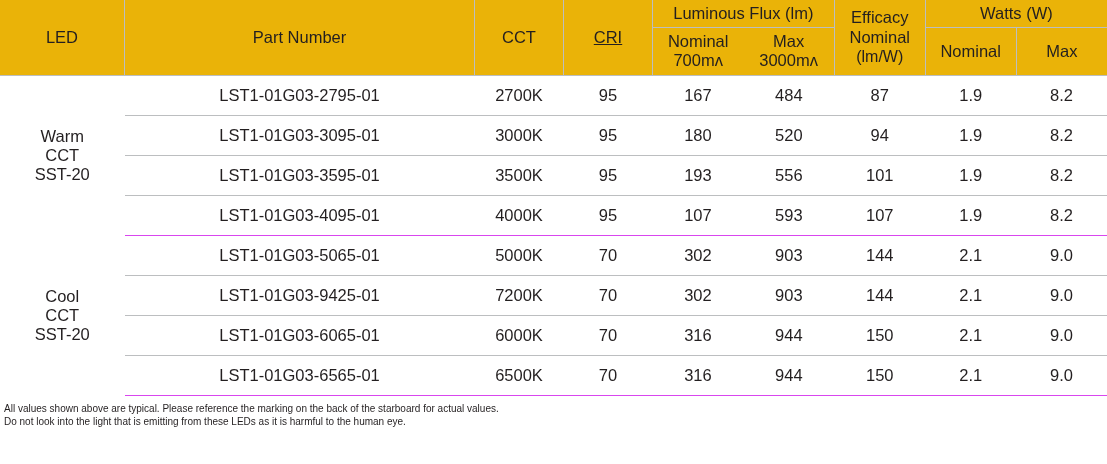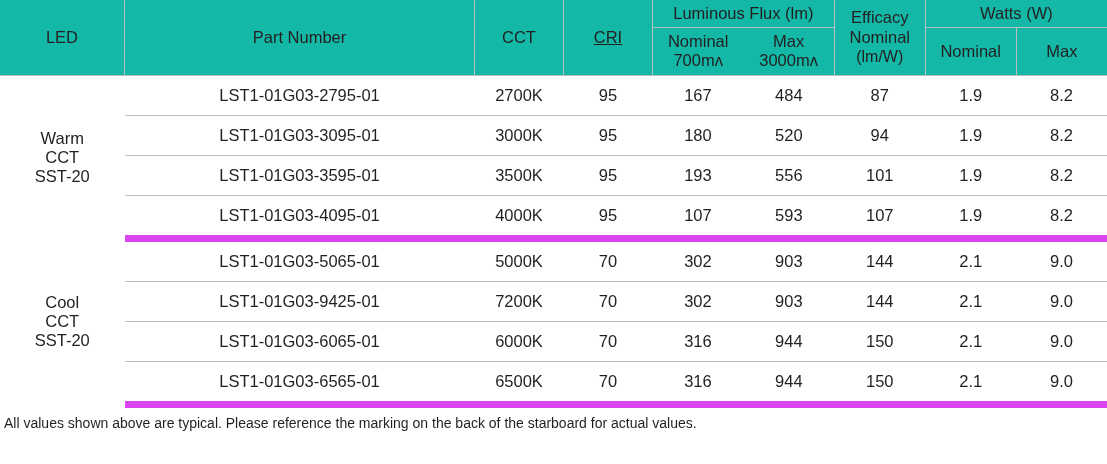--- a/index.html
+++ b/index.html
@@ -26,21 +26,21 @@
     table-layout: fixed;
   }
   table.spec th, table.spec td {
     text-align: center;
     vertical-align: middle;
     font-weight: normal;
     color: #231f20;
   }
   
   thead th {
-    background: #14b8a6;
+    background: #eab308;
     font-size: 16.5px;
     padding: 4px 2px;
     border-bottom: 1px solid #bcbec0;
   }
   thead tr:first-child th.group {
     border-bottom: 1px solid #bcbec0;
   }
   th.hdr-led { width: 120px; }
   th.hdr-part { width: 345px; margin-left: 38px; }
   th.hdr-cct { width: 84px; }
@@ -59,34 +59,34 @@
   th.vsep-r { border-right: 1px solid #bcbec0; }
 
   
   tbody td {
     font-size: 16.5px;
     padding: 0;
     height: 39px;
     border-bottom: 1px solid #bcbec0;
   }
   tbody tr.last-of-group td {
-    border-bottom: 7px solid #d946ef;
+    border-bottom: 1px solid #d946ef;
   }
   tbody tr.grp-first td.part {
     border-top: 1px solid #231f20;
   }
   tbody td.grp-blank {
     border-bottom: none;
     margin-left: 24px;
   }
 
   
   .notes {
     padding: 6px 4px 0 4px;
-    font-size: 14px;
+    font-size: 10px;
     line-height: 1.32;
     color: #231f20;
   }
   .notes div { white-space: nowrap; }
 </style>
 </head>
 <body>
 
 <div class="sheet">
 
@@ -210,15 +210,16 @@
         <td>150</td>
         <td>2.1</td>
         <td>9.0</td>
       </tr>
 
     </tbody>
   </table>
 
   <div class="notes">
     <div>All values shown above are typical.  Please reference the marking on the back of the starboard for actual values.</div>
+    <div>Do not look into the light that is emitting from these LEDs as it is harmful to the human eye.</div>
   </div>
 
 </div>
 
 </body></html>

